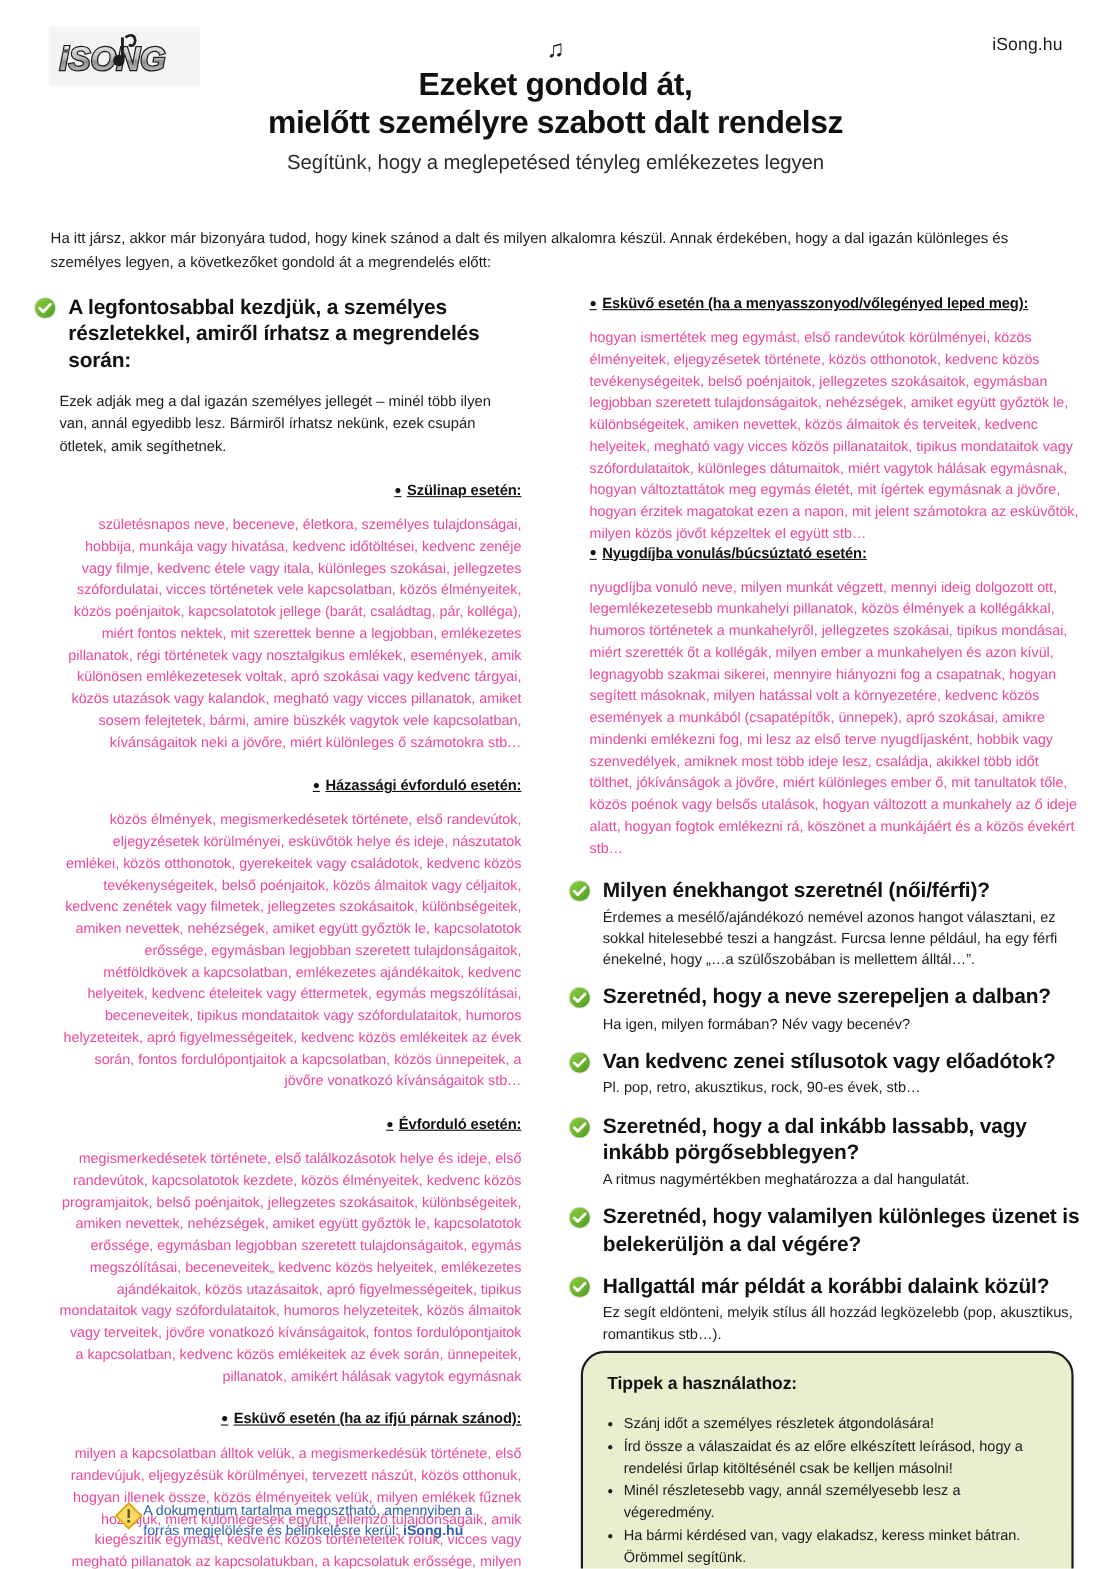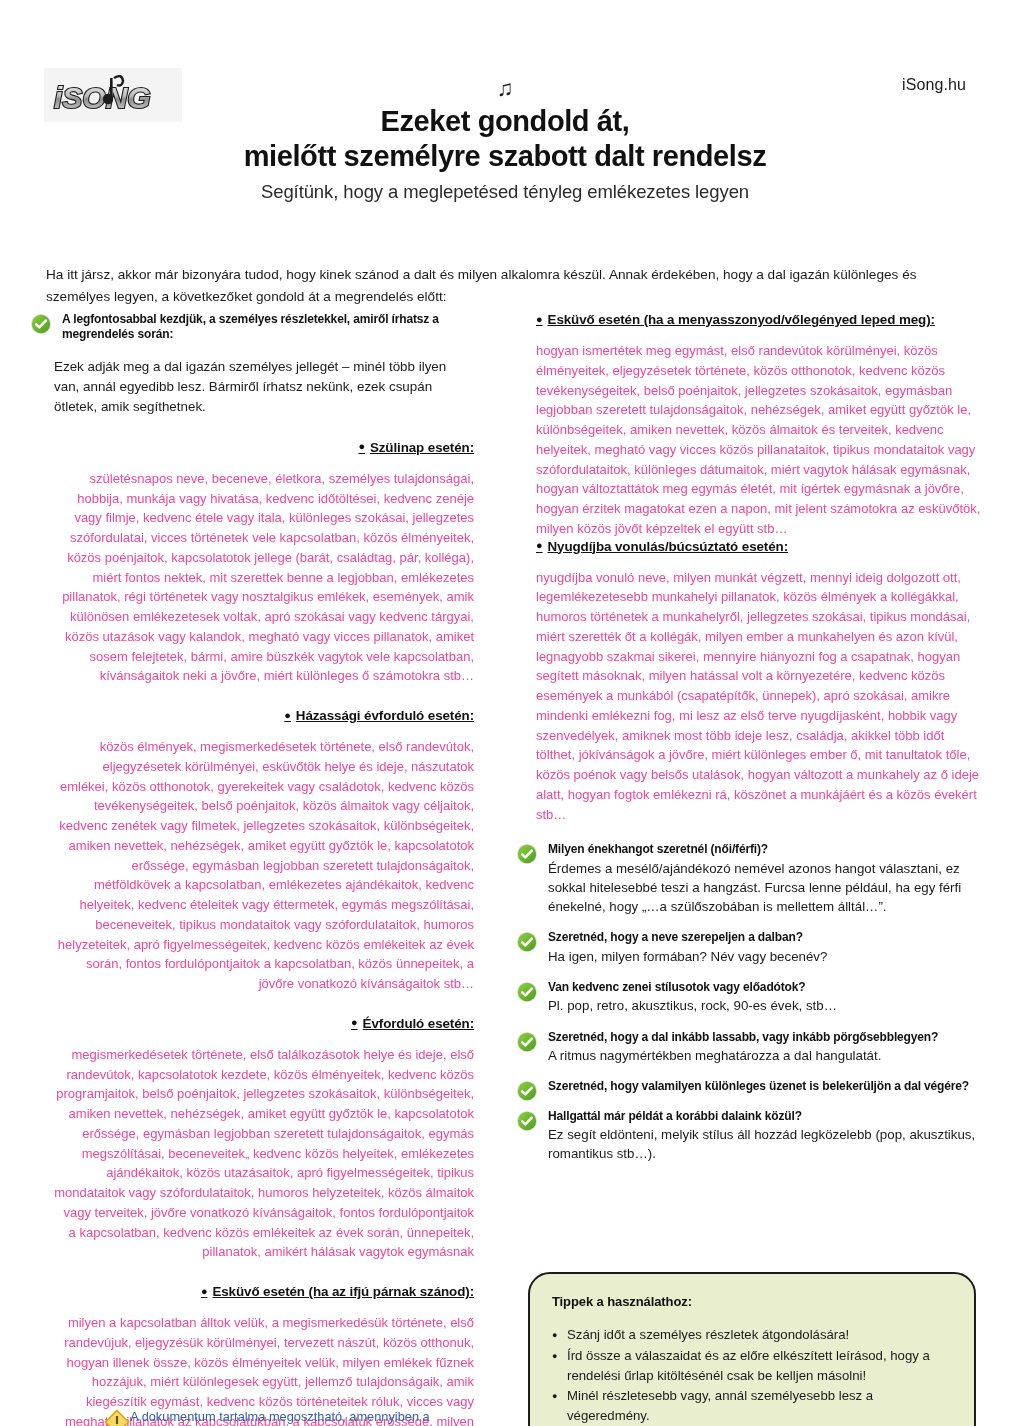--- a/index.html
+++ b/index.html
@@ -9,21 +9,21 @@
     background: #ffffff;
   }
   body {
     font-family: "Liberation Sans", sans-serif;
     color: #1b1b1b;
     position: relative;
     overflow: hidden;
   }
 
   
-  .page { width: 1010px; height: 1306px; padding: 0; position: relative; margin-top: 44px; }
+  .page { width: 1010px; height: 1306px; padding: 0; position: relative; }
 
   .topbar {
     position: relative;
     height: 178px;
   }
   .logo {
     position: absolute;
     left: 44px; top: 24px;
     width: 138px; height: 54px;
     display: flex; align-items: center; justify-content: center;
@@ -61,21 +61,21 @@
     margin-top: 6px;
     font-size: 18.5px;
     font-weight: 400;
     color: #2b2b2b;
     letter-spacing: -0.1px;
   }
 
   
   .intro {
     position: absolute;
-    left: 46px; top: 220px;
+    left: 46px; top: 206px;
     width: 925px;
     font-size: 13.6px;
     line-height: 1.62;
     color: #1b1b1b;
   }
 
   
   .cols {
     position: absolute;
     top: 268px;
@@ -96,21 +96,21 @@
   
   .check-block { position: relative; padding-left: 32px; margin-bottom: 14px; }
   .check-icon {
     position: absolute;
     left: 0; top: 1px;
     width: 22px; height: 22px;
   }
   .check-icon svg { display:block; width:22px; height:22px; }
 
   .check-head {
-    font-size: 12px;
+    font-size: 19px;
     font-weight: 700;
     line-height: 1.28;
     color: #111111;
     letter-spacing: -0.15px;
   }
   .check-body {
     font-size: 13.3px;
     line-height: 1.45;
     color: #1b1b1b;
     margin-top: 1px;
@@ -151,21 +151,21 @@
     position: absolute;
     left: 528px;
     top: 1228px;
     width: 448px;
     background: #e9eece;
     border: 2.5px solid #1c1c1c;
     border-radius: 22px;
     padding: 20px 22px 22px 22px;
   }
   .tips-title {
-    font-size: 13px;
+    font-size: 16px;
     font-weight: 700;
     color: #111111;
     margin-bottom: 16px;
     letter-spacing: -0.1px;
   }
   .tips-list { list-style: none; }
   .tips-list li {
     font-size: 13.2px;
     line-height: 1.5;
     color: #1b1b1b;

